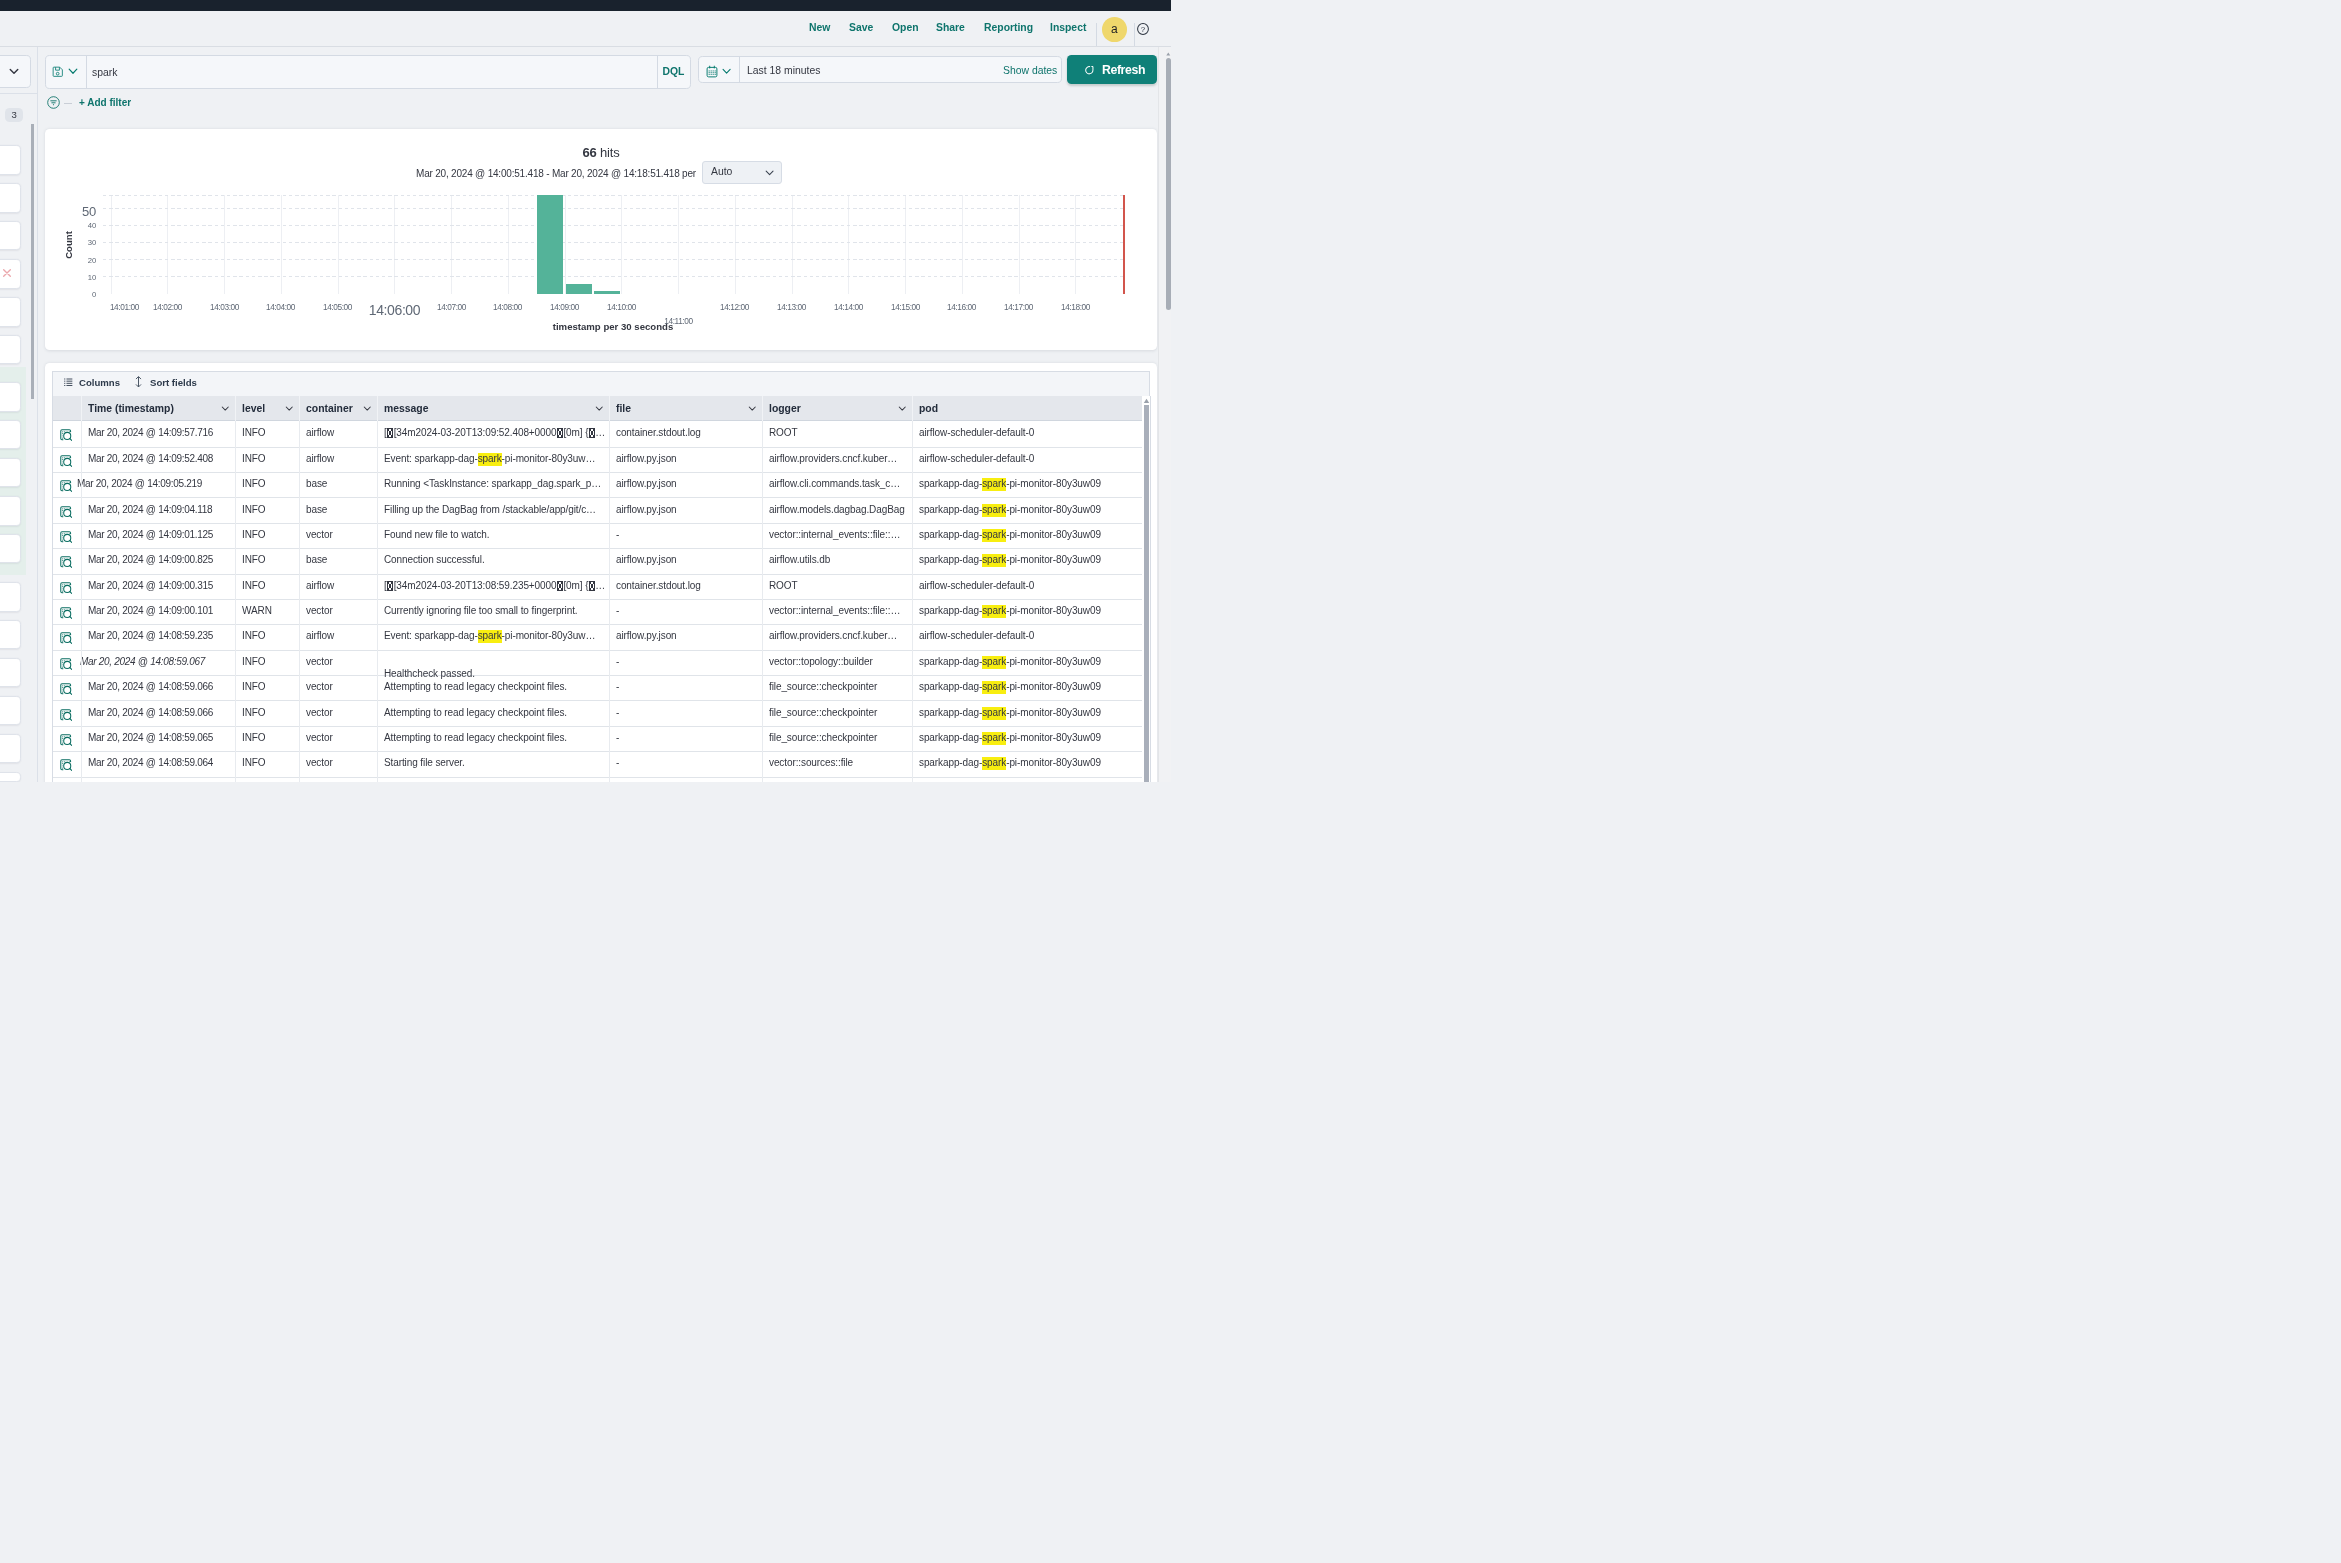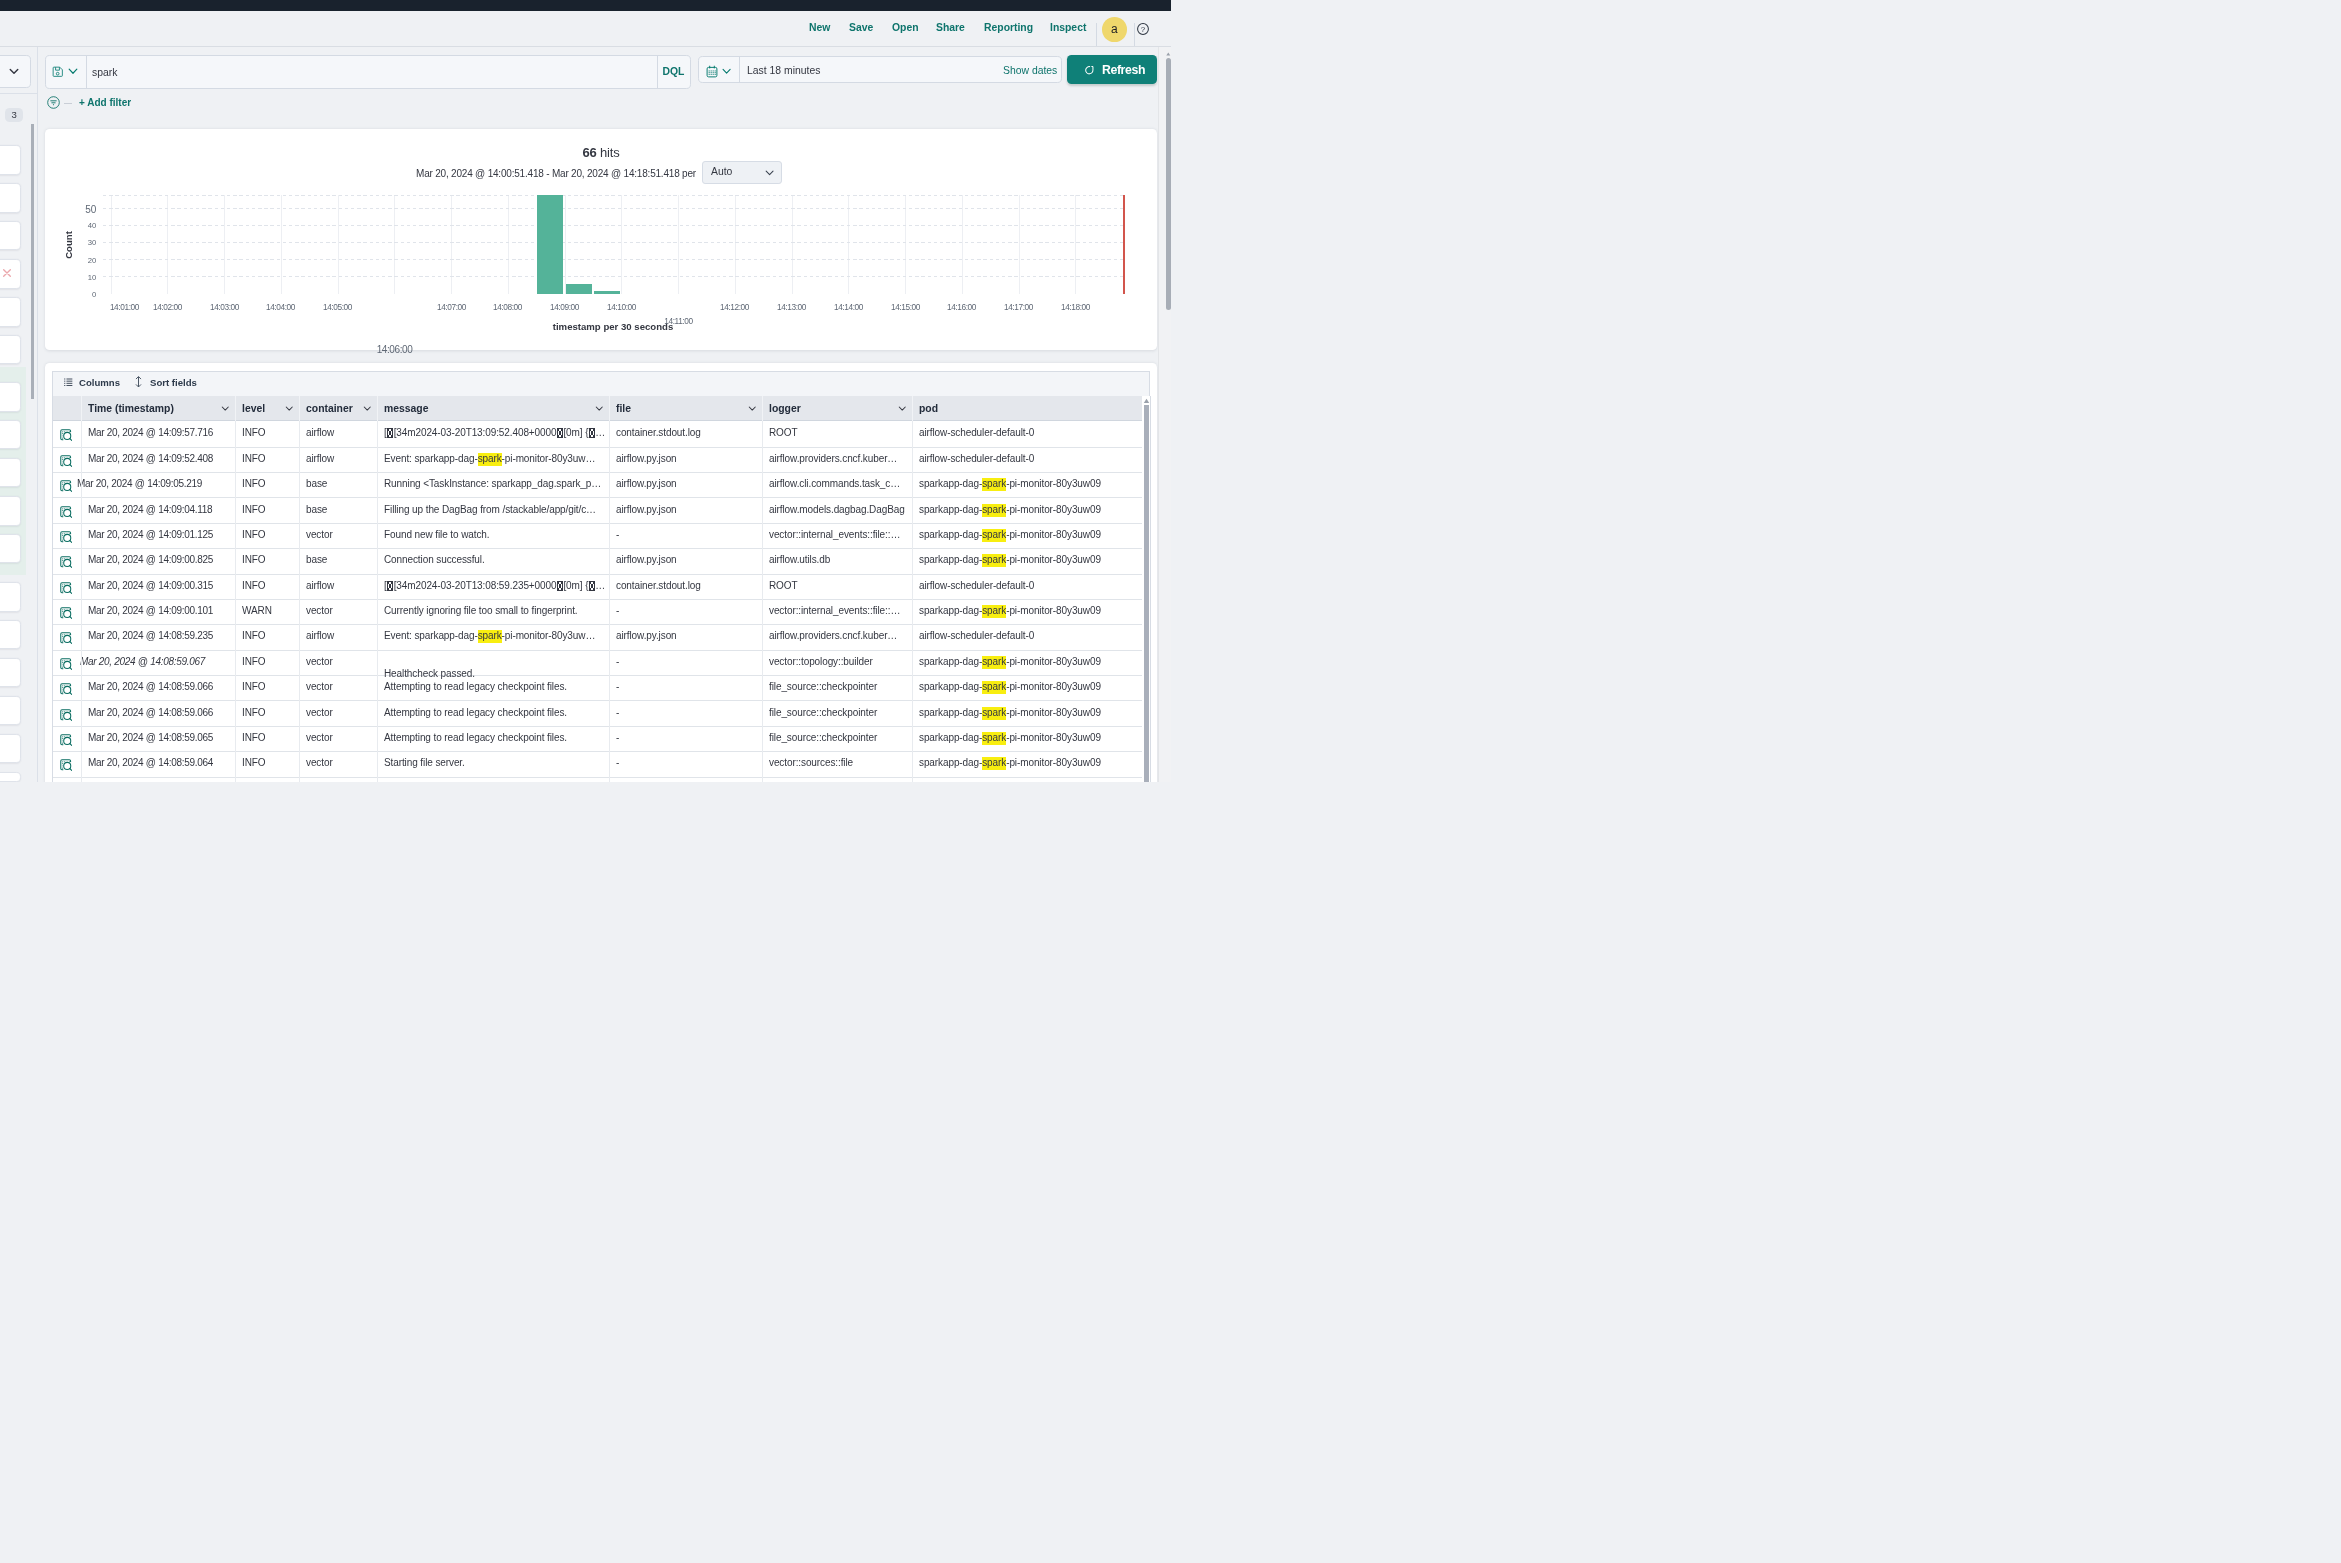--- a/index.html
+++ b/index.html
@@ -132,21 +132,21 @@
       <div class="abs" style="left:82px;top:302px;width:57px;text-align:right;font-size:8.3px;letter-spacing:-0.4px;color:#5f6875;">14:01:00</div>
       <div class="abs" style="left:167px;top:195px;width:0.8px;height:99px;background:#edeff3;"></div>
       <div class="abs" style="left:139px;top:302px;width:57px;text-align:center;font-size:8.3px;letter-spacing:-0.4px;color:#5f6875;">14:02:00</div>
       <div class="abs" style="left:224px;top:195px;width:0.8px;height:99px;background:#edeff3;"></div>
       <div class="abs" style="left:196px;top:302px;width:57px;text-align:center;font-size:8.3px;letter-spacing:-0.4px;color:#5f6875;">14:03:00</div>
       <div class="abs" style="left:281px;top:195px;width:0.8px;height:99px;background:#edeff3;"></div>
       <div class="abs" style="left:252px;top:302px;width:57px;text-align:center;font-size:8.3px;letter-spacing:-0.4px;color:#5f6875;">14:04:00</div>
       <div class="abs" style="left:338px;top:195px;width:0.8px;height:99px;background:#edeff3;"></div>
       <div class="abs" style="left:309px;top:302px;width:57px;text-align:center;font-size:8.3px;letter-spacing:-0.4px;color:#5f6875;">14:05:00</div>
       <div class="abs" style="left:394px;top:195px;width:0.8px;height:99px;background:#edeff3;"></div>
-      <div class="abs" style="left:366px;top:302px;width:57px;text-align:center;font-size:10px;letter-spacing:-0.4px;color:#5f6875;margin-top:42px;">14:06:00</div>
+      <div class="abs" style="left:366px;top:302px;width:57px;text-align:center;font-size:14px;letter-spacing:-0.4px;color:#5f6875;">14:06:00</div>
       <div class="abs" style="left:451px;top:195px;width:0.8px;height:99px;background:#edeff3;"></div>
       <div class="abs" style="left:423px;top:302px;width:57px;text-align:center;font-size:8.3px;letter-spacing:-0.4px;color:#5f6875;">14:07:00</div>
       <div class="abs" style="left:508px;top:195px;width:0.8px;height:99px;background:#edeff3;"></div>
       <div class="abs" style="left:479px;top:302px;width:57px;text-align:center;font-size:8.3px;letter-spacing:-0.4px;color:#5f6875;">14:08:00</div>
       <div class="abs" style="left:565px;top:195px;width:0.8px;height:99px;background:#edeff3;"></div>
       <div class="abs" style="left:536px;top:302px;width:57px;text-align:center;font-size:8.3px;letter-spacing:-0.4px;color:#5f6875;">14:09:00</div>
       <div class="abs" style="left:621px;top:195px;width:0.8px;height:99px;background:#edeff3;"></div>
       <div class="abs" style="left:593px;top:302px;width:57px;text-align:center;font-size:8.3px;letter-spacing:-0.4px;color:#5f6875;">14:10:00</div>
       <div class="abs" style="left:678px;top:195px;width:0.8px;height:99px;background:#edeff3;"></div>
       <div class="abs" style="left:650px;top:302px;width:57px;text-align:center;font-size:8.3px;letter-spacing:-0.4px;color:#5f6875;margin-top:14px;">14:11:00</div>
@@ -168,21 +168,21 @@
       <div class="abs" style="left:103px;top:276px;width:1021px;height:0.8px;background:repeating-linear-gradient(90deg,#e0e4ea 0 3.5px,rgba(0,0,0,0) 3.5px 6.2px);"></div>
       <div class="abs" style="left:103px;top:259px;width:1021px;height:0.8px;background:repeating-linear-gradient(90deg,#e0e4ea 0 3.5px,rgba(0,0,0,0) 3.5px 6.2px);"></div>
       <div class="abs" style="left:103px;top:242px;width:1021px;height:0.8px;background:repeating-linear-gradient(90deg,#e0e4ea 0 3.5px,rgba(0,0,0,0) 3.5px 6.2px);"></div>
       <div class="abs" style="left:103px;top:225px;width:1021px;height:0.8px;background:repeating-linear-gradient(90deg,#e0e4ea 0 3.5px,rgba(0,0,0,0) 3.5px 6.2px);"></div>
       <div class="abs" style="left:103px;top:208px;width:1021px;height:0.8px;background:repeating-linear-gradient(90deg,#e0e4ea 0 3.5px,rgba(0,0,0,0) 3.5px 6.2px);"></div>
       <div class="abs" style="left:58px;top:290px;width:38px;text-align:right;font-size:7.7px;letter-spacing:-0.2px;color:#5f6875;">0</div>
       <div class="abs" style="left:58px;top:273px;width:38px;text-align:right;font-size:7.7px;letter-spacing:-0.2px;color:#5f6875;">10</div>
       <div class="abs" style="left:58px;top:256px;width:38px;text-align:right;font-size:7.7px;letter-spacing:-0.2px;color:#5f6875;">20</div>
       <div class="abs" style="left:58px;top:238px;width:38px;text-align:right;font-size:7.7px;letter-spacing:-0.2px;color:#5f6875;">30</div>
       <div class="abs" style="left:58px;top:221px;width:38px;text-align:right;font-size:7.7px;letter-spacing:-0.2px;color:#5f6875;">40</div>
-      <div class="abs" style="left:58px;top:204px;width:38px;text-align:right;font-size:10px;letter-spacing:-0.2px;color:#5f6875;">50</div>
+      <div class="abs" style="left:58px;top:204px;width:38px;text-align:right;font-size:13px;letter-spacing:-0.2px;color:#5f6875;">50</div>
       <div class="abs" style="left:537px;top:195px;width:26px;height:99px;background:#54b399;"></div>
       <div class="abs" style="left:566px;top:284px;width:26px;height:9.6px;background:#54b399;"></div>
       <div class="abs" style="left:594px;top:291px;width:26px;height:2.7px;background:#54b399;"></div>
       <div class="abs" style="left:1123px;top:195px;width:1.9px;height:99px;background:#d2554c;"></div>
     </div>
 </div>
 
 <div class="card" id="tablecard" style="left:45px;top:363px;width:1112px;height:431px;"></div>
 <div class="abs" id="tablebits" style="z-index:8;">
     <div class="abs" style="left:52px;top:371px;width:1098px;height:25px;background:#f3f5f8;border:0.8px solid #d7dce4;border-bottom:none;"></div>

